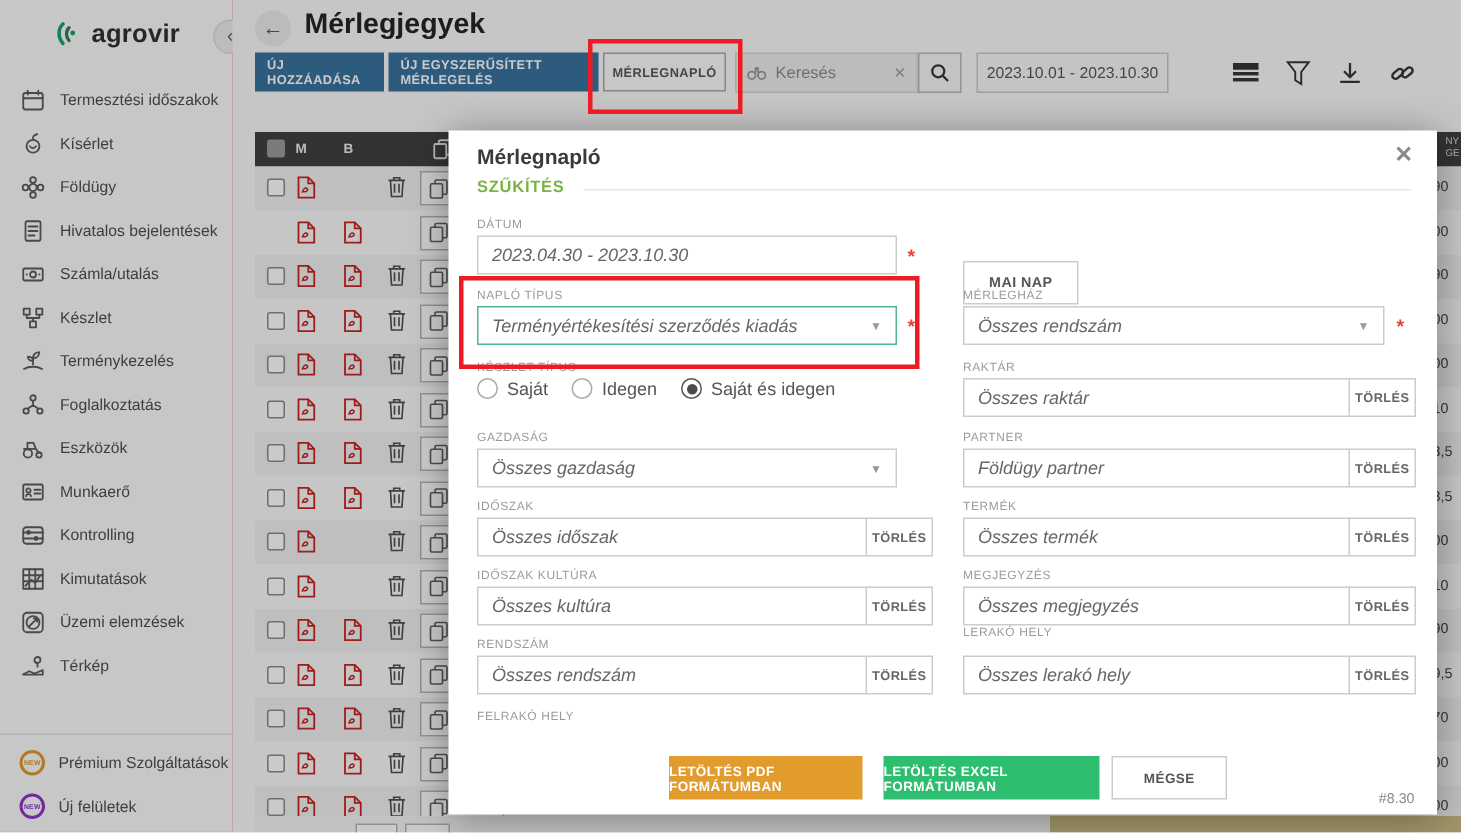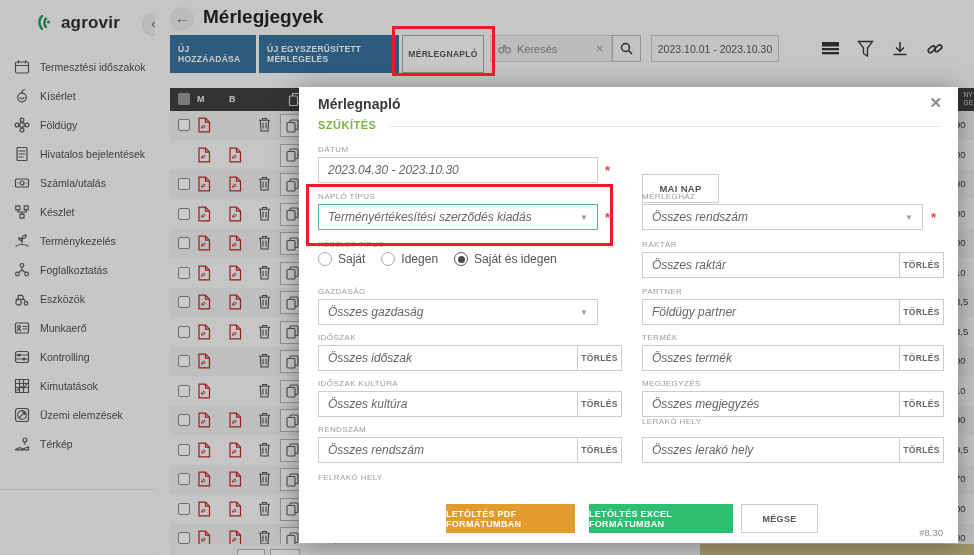--- a/index.html
+++ b/index.html
@@ -22,21 +22,21 @@
   .side-divider{position:absolute;top:489px;left:0;width:155px;border-top:1px solid #e2e2e2;}
   .side-promo{position:absolute;top:494px;left:0;width:155px;}
   .new-badge{width:17px;height:17px;border-radius:50%;border:2px solid;display:flex;align-items:center;justify-content:center;
     font-size:4.5px;font-weight:bold;letter-spacing:.2px;flex:0 0 17px;box-sizing:border-box;}
 
   
   .main{position:absolute;left:155px;top:0;width:819px;height:555px;background:#fafafa;z-index:1;}
   .back-btn{position:absolute;left:15px;top:7px;width:24px;height:24px;border-radius:50%;background:#ececec;
     color:#555;font-size:14px;text-align:center;line-height:23px;}
   .page-title{position:absolute;left:48px;top:6px;font-size:19px;font-weight:bold;color:#222;}
-  .tbtn{position:absolute;top:35px;height:38px;display:flex;align-items:center;justify-content:center;
+  .tbtn{position:absolute;top:35px;height:26px;display:flex;align-items:center;justify-content:center;
     font-size:8.5px;font-weight:bold;letter-spacing:.3px;box-sizing:border-box;padding:0 8px;cursor:pointer;}
   .tbtn.blue{background:#35719e;color:#fff;}
   .tbtn.white{background:#fbfbfb;color:#555;border:1px solid #a8a8a8;}
   .searchbox{position:absolute;left:335px;top:35px;width:122px;height:27px;background:#ededed;
     border:1px solid #d6d6d6;box-sizing:border-box;display:flex;align-items:center;padding:0 7px;gap:6px;}
   .searchbox .ph{font-size:11px;color:#8b8b8b;flex:1;}
   .searchbox .clr{font-size:10px;color:#9a9a9a;}
   .magbtn{position:absolute;left:457px;top:35px;width:29px;height:27px;border:1px solid #b9b9b9;background:#f6f6f6;
     box-sizing:border-box;display:flex;align-items:center;justify-content:center;}
   .datebox{position:absolute;left:496px;top:35px;width:128px;height:27px;border:1px solid #c9c9c9;background:#f8f8f8;
@@ -257,20 +257,30 @@
             <svg width="16" height="16" viewBox="0 0 16 16" fill="none" stroke="#5a5a5a" stroke-width="1.2" stroke-linecap="round" stroke-linejoin="round">
               <path d="M1.5 13.5 L5.5 11.5 L9 13 L14.5 10.8 V13.8 H1.5 Z"></path>
               <circle cx="11" cy="4" r="2"></circle>
               <path d="M11 6 L11 8.5"></path>
             </svg>
           </span>
           <span class="lab">Térkép</span>
         </div>
       </div>
     <div class="side-divider"></div>
+    <div class="side-promo" id="side-promo">
+        <div class="side-item">
+          <span class="new-badge" style="border-color: rgb(221, 154, 43); color: rgb(221, 154, 43);">NEW</span>
+          <span class="lab">Prémium Szolgáltatások</span>
+        </div>
+        <div class="side-item">
+          <span class="new-badge" style="border-color: rgb(138, 53, 200); color: rgb(138, 53, 200);">NEW</span>
+          <span class="lab">Új felületek</span>
+        </div>
+      </div>
   </div>
 
   <div class="main">
     <div class="back-btn">←</div>
     <div class="page-title">Mérlegjegyek</div>
 
     <div class="tbtn blue" style="left:15px;width:86px;">ÚJ HOZZÁADÁSA</div>
     <div class="tbtn blue" style="left:104px;width:140px;">ÚJ EGYSZERŰSÍTETT MÉRLEGELÉS</div>
     <div class="tbtn white" style="left:247px;width:82px;">MÉRLEGNAPLÓ</div>
 

